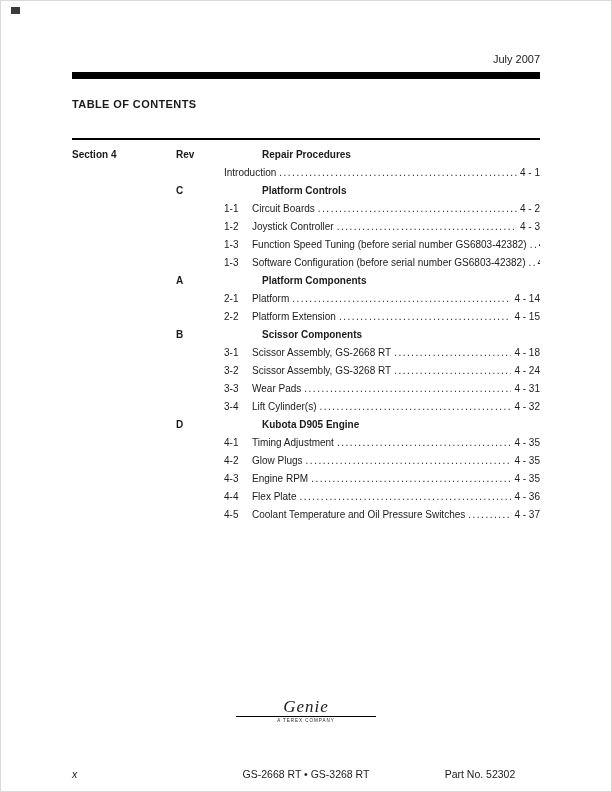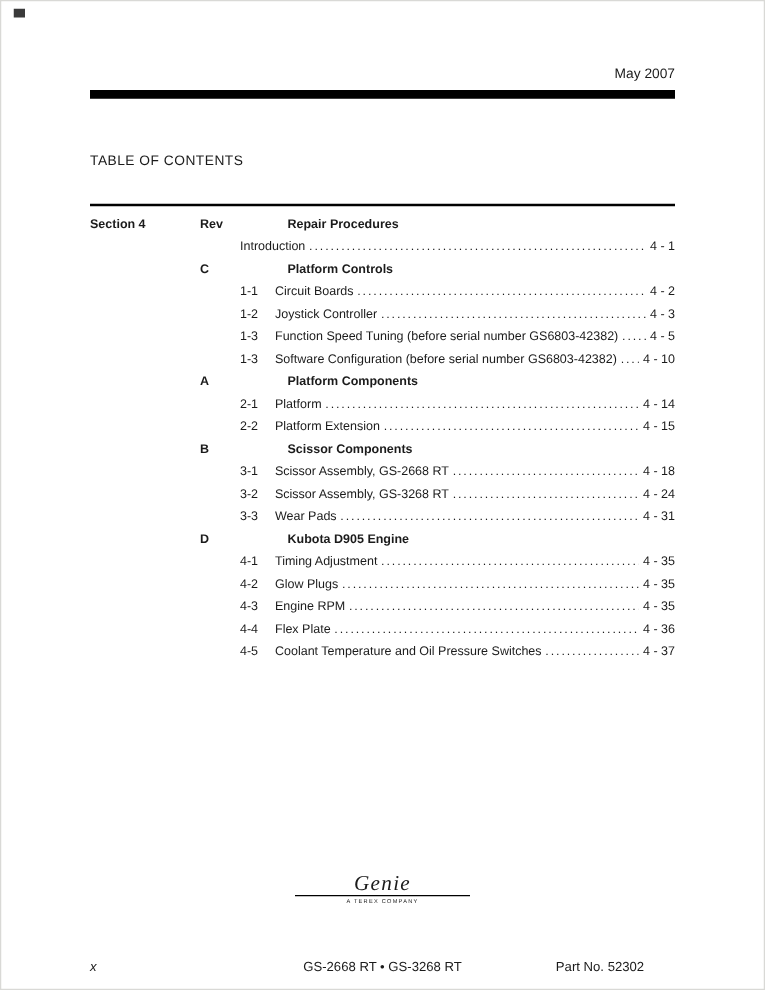--- a/index.html
+++ b/index.html
@@ -31,39 +31,40 @@
     text-align: right;
     font-size: 11px;
     line-height: 13px;
   }
   .thick-rule {
     margin-top: 6px;
     height: 7px;
     background: #000;
   }
   .toc-heading {
-    margin-top: 44px;
+    margin-top: 19px;
     font-size: 11px;
-    font-weight: normal;
+    font-weight: bold;
     letter-spacing: 0.4px;
     line-height: 13px;
   }
   .thin-rule {
     margin-top: 27px;
     height: 2px;
     background: #000;
   }
 
   .toc { margin-top: 6px; font-size: 10px; }
   .toc-row {
     display: flex;
     align-items: baseline;
     height: 18px;
     line-height: 18px;
     white-space: nowrap;
+    gap: 16px;
   }
   .bold { font-weight: bold; }
   .col-section { width: 88px; flex: none; }
   .col-rev { width: 32px; flex: none; }
   .col-main { flex: 1; min-width: 0; margin-left: 38px; }
   .col-entry {
     flex: 1;
     min-width: 0;
     display: flex;
     align-items: baseline;
@@ -120,21 +121,21 @@
   .f-center { flex: 1; text-align: center; }
   .f-right { width: 120px; text-align: center; margin-top: 40px; }
 </style>
 </head>
 <body>
 
 <div class="page">
   <div class="scan-mark"></div>
 
   <div class="content">
-    <div class="date-line">May 2007</div>
+    <div class="date-line">July 2007</div>
     <div class="thick-rule"></div>
     <div class="toc-heading">TABLE OF CONTENTS</div>
     <div class="thin-rule"></div>
 
     <div class="toc">
       <div class="toc-row">
         <span class="col-section bold">Section 4</span>
         <span class="col-rev bold">Rev</span>
         <span class="col-main bold">Repair Procedures</span>
       </div>
@@ -244,20 +245,30 @@
             </div>
           </div>
           <div class="toc-row">
             <span class="col-section"></span>
             <span class="col-rev"></span>
             <div class="col-entry">
               <span class="num">3-3</span>
               <span class="etitle">Wear Pads</span>
               <span class="dots"></span>
               <span class="pageno">4 - 31</span>
+            </div>
+          </div>
+          <div class="toc-row">
+            <span class="col-section"></span>
+            <span class="col-rev"></span>
+            <div class="col-entry">
+              <span class="num">3-4</span>
+              <span class="etitle">Lift Cylinder(s)</span>
+              <span class="dots"></span>
+              <span class="pageno">4 - 32</span>
             </div>
           </div>
           <div class="toc-row">
             <span class="col-section"></span>
             <span class="col-rev bold">D</span>
             <span class="col-main bold">Kubota D905 Engine</span>
           </div>
           <div class="toc-row">
             <span class="col-section"></span>
             <span class="col-rev"></span>

